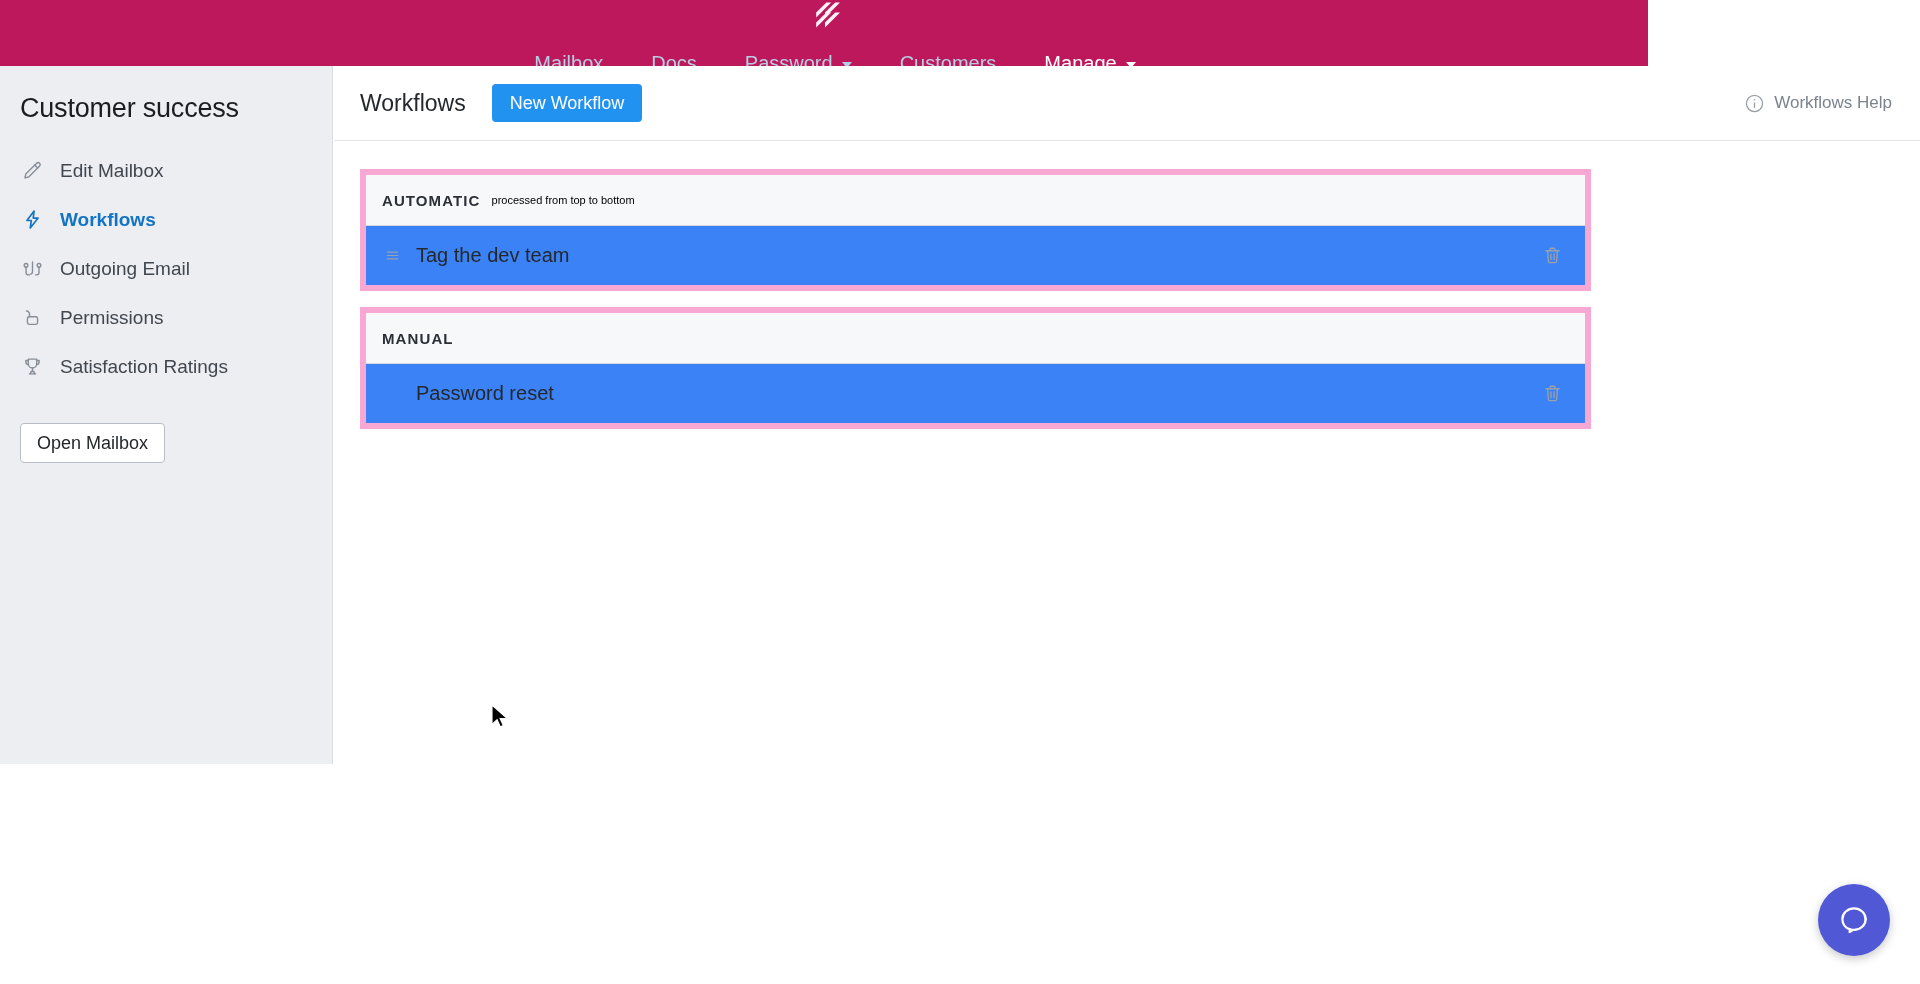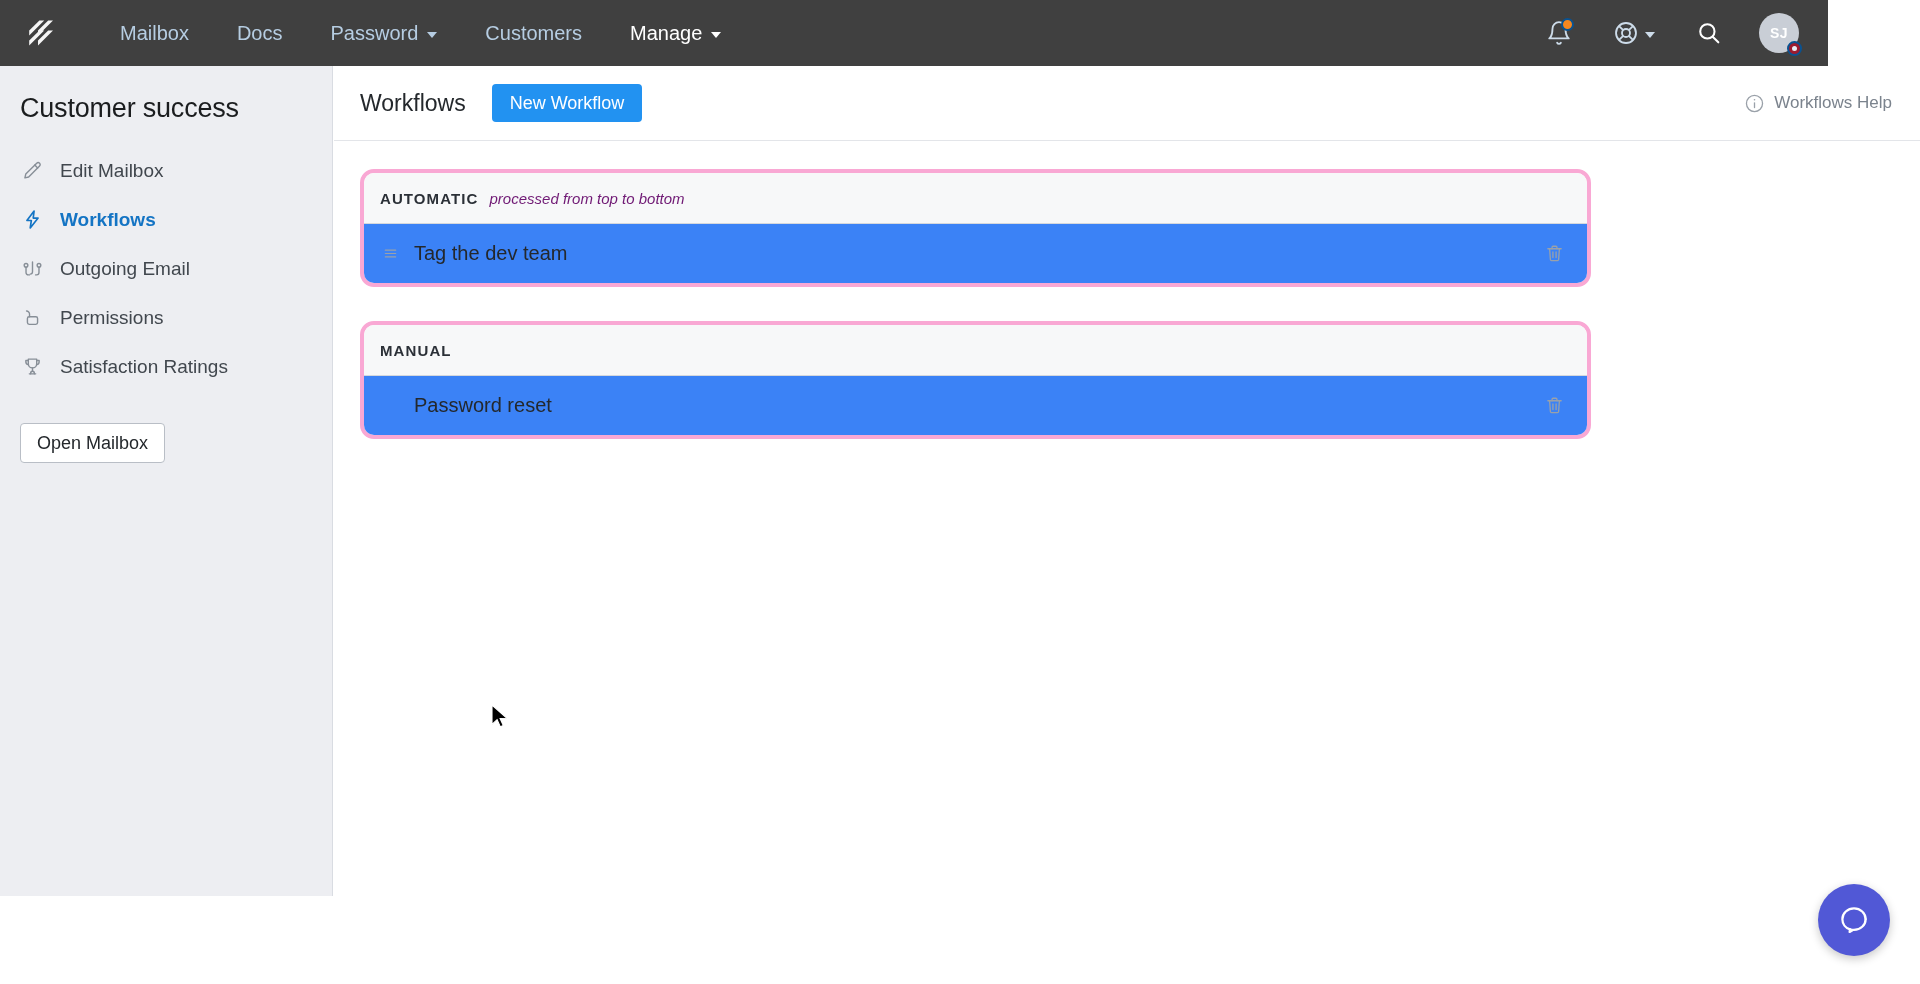--- a/index.html
+++ b/index.html
@@ -7,23 +7,23 @@
     width: 1920px; height: 984px;
     font-family: "Liberation Sans", sans-serif;
     background: #ffffff;
     overflow: hidden;
   }
   #app { position: relative; width: 1920px; height: 984px; }
 
   
   .topnav {
     position: absolute; top: 0; left: 0;
-    width: 1828px; height: 66px;
-    background: #404040;
-    display: flex; align-items: center;
+    width: 1648px; height: 66px;
+    background: #be185d;
+    display: flex; align-items: center; flex-direction: column;
   }
   .logo-wrap {
     width: 66px; height: 66px;
     display: flex; align-items: center; justify-content: center;
     margin-left: 8px;
   }
   .logo-svg { width: 30px; height: 30px; display: block; }
 
   .nav-links { display: flex; align-items: center; height: 66px; margin-left: 22px; }
   .nav-link {
@@ -84,21 +84,21 @@
     display: flex; align-items: center; justify-content: center;
   }
   .avatar-badge i {
     width: 5px; height: 5px; border-radius: 50%;
     background: #e8eef5; display: block;
   }
 
   
   .sidebar {
     position: absolute; top: 66px; left: 0;
-    width: 333px; height: 830px;
+    width: 333px; height: 698px;
     background: #edeef2;
     border-right: 1px solid #d9dce2;
   }
   .sidebar-title {
     font-size: 27px; color: #1b1d1f;
     padding: 27px 0 0 20px; font-weight: normal;
     letter-spacing: -.2px;
   }
   .side-list { margin-top: 22px; }
   .side-item {
@@ -141,35 +141,35 @@
     font-family: inherit; white-space: nowrap;
   }
   .help-link {
     margin-left: auto; display: flex; align-items: center; gap: 9px;
     color: #7b838d; font-size: 17px; cursor: pointer; white-space: nowrap;
   }
 
   .main-body { padding: 28px 0 0 26px; }
 
   .wf-card {
-    width: 1231px; border: 4px solid #f9a8d4;
-    border-radius: 14px; background: #ffffff;
-    margin-bottom: 34px; overflow: hidden;
+    width: 1231px; border: 6px solid #f9a8d4;
+    border-radius: 0; background: #ffffff;
+    margin-bottom: 16px; overflow: hidden;
   }
   .wf-card-header {
     height: 51px; background: #f7f8f9;
     border-bottom: 1px solid #d5d8dd;
     display: flex; align-items: center; padding-left: 16px; gap: 11px;
   }
   .wf-card-kind {
     font-size: 15px; font-weight: bold; color: #2b3037;
     letter-spacing: 1.1px;
   }
   .wf-card-note {
-    font-size: 15px; color: #701a75; font-style: italic;
+    font-size: 11px; color: #000000; 
   }
   .wf-row {
     height: 59px; display: flex; align-items: center;
     padding: 0 20px 0 16px; background: #3b82f6;
   }
   .drag-handle {
     width: 20px; flex: 0 0 20px;
     display: flex; align-items: center; justify-content: center;
     cursor: grab; color: #9aa1a9;
   }

